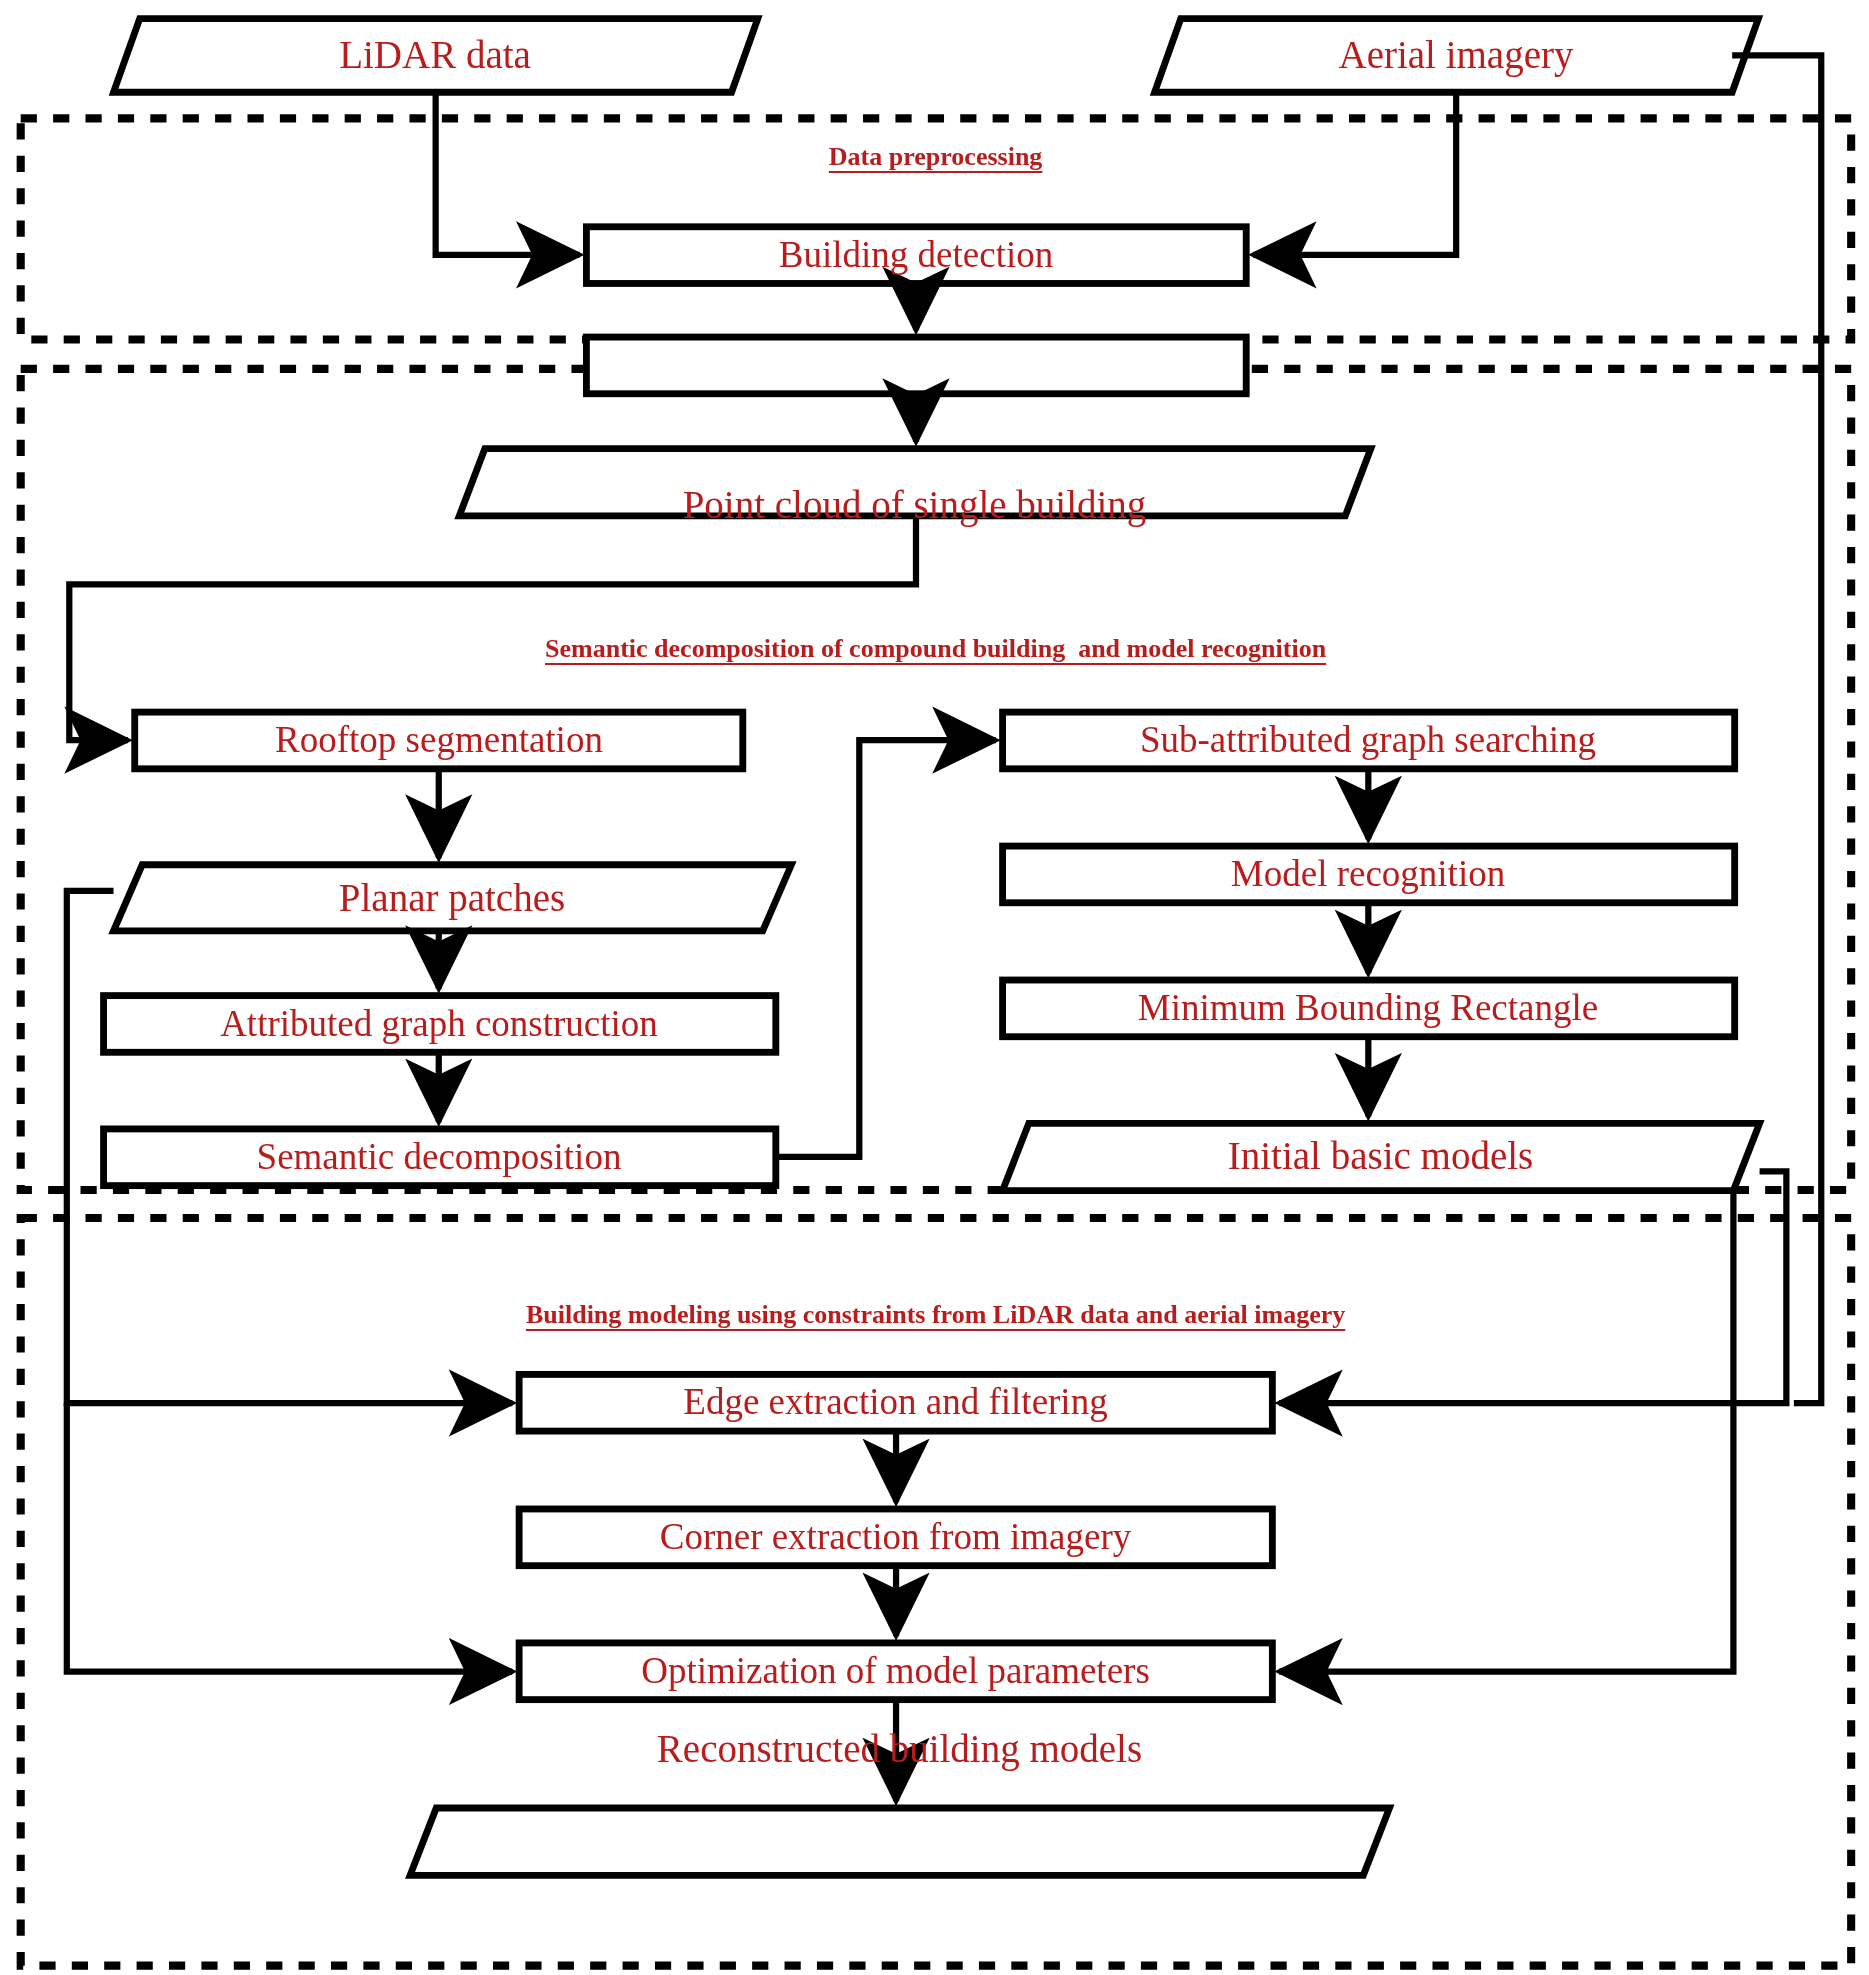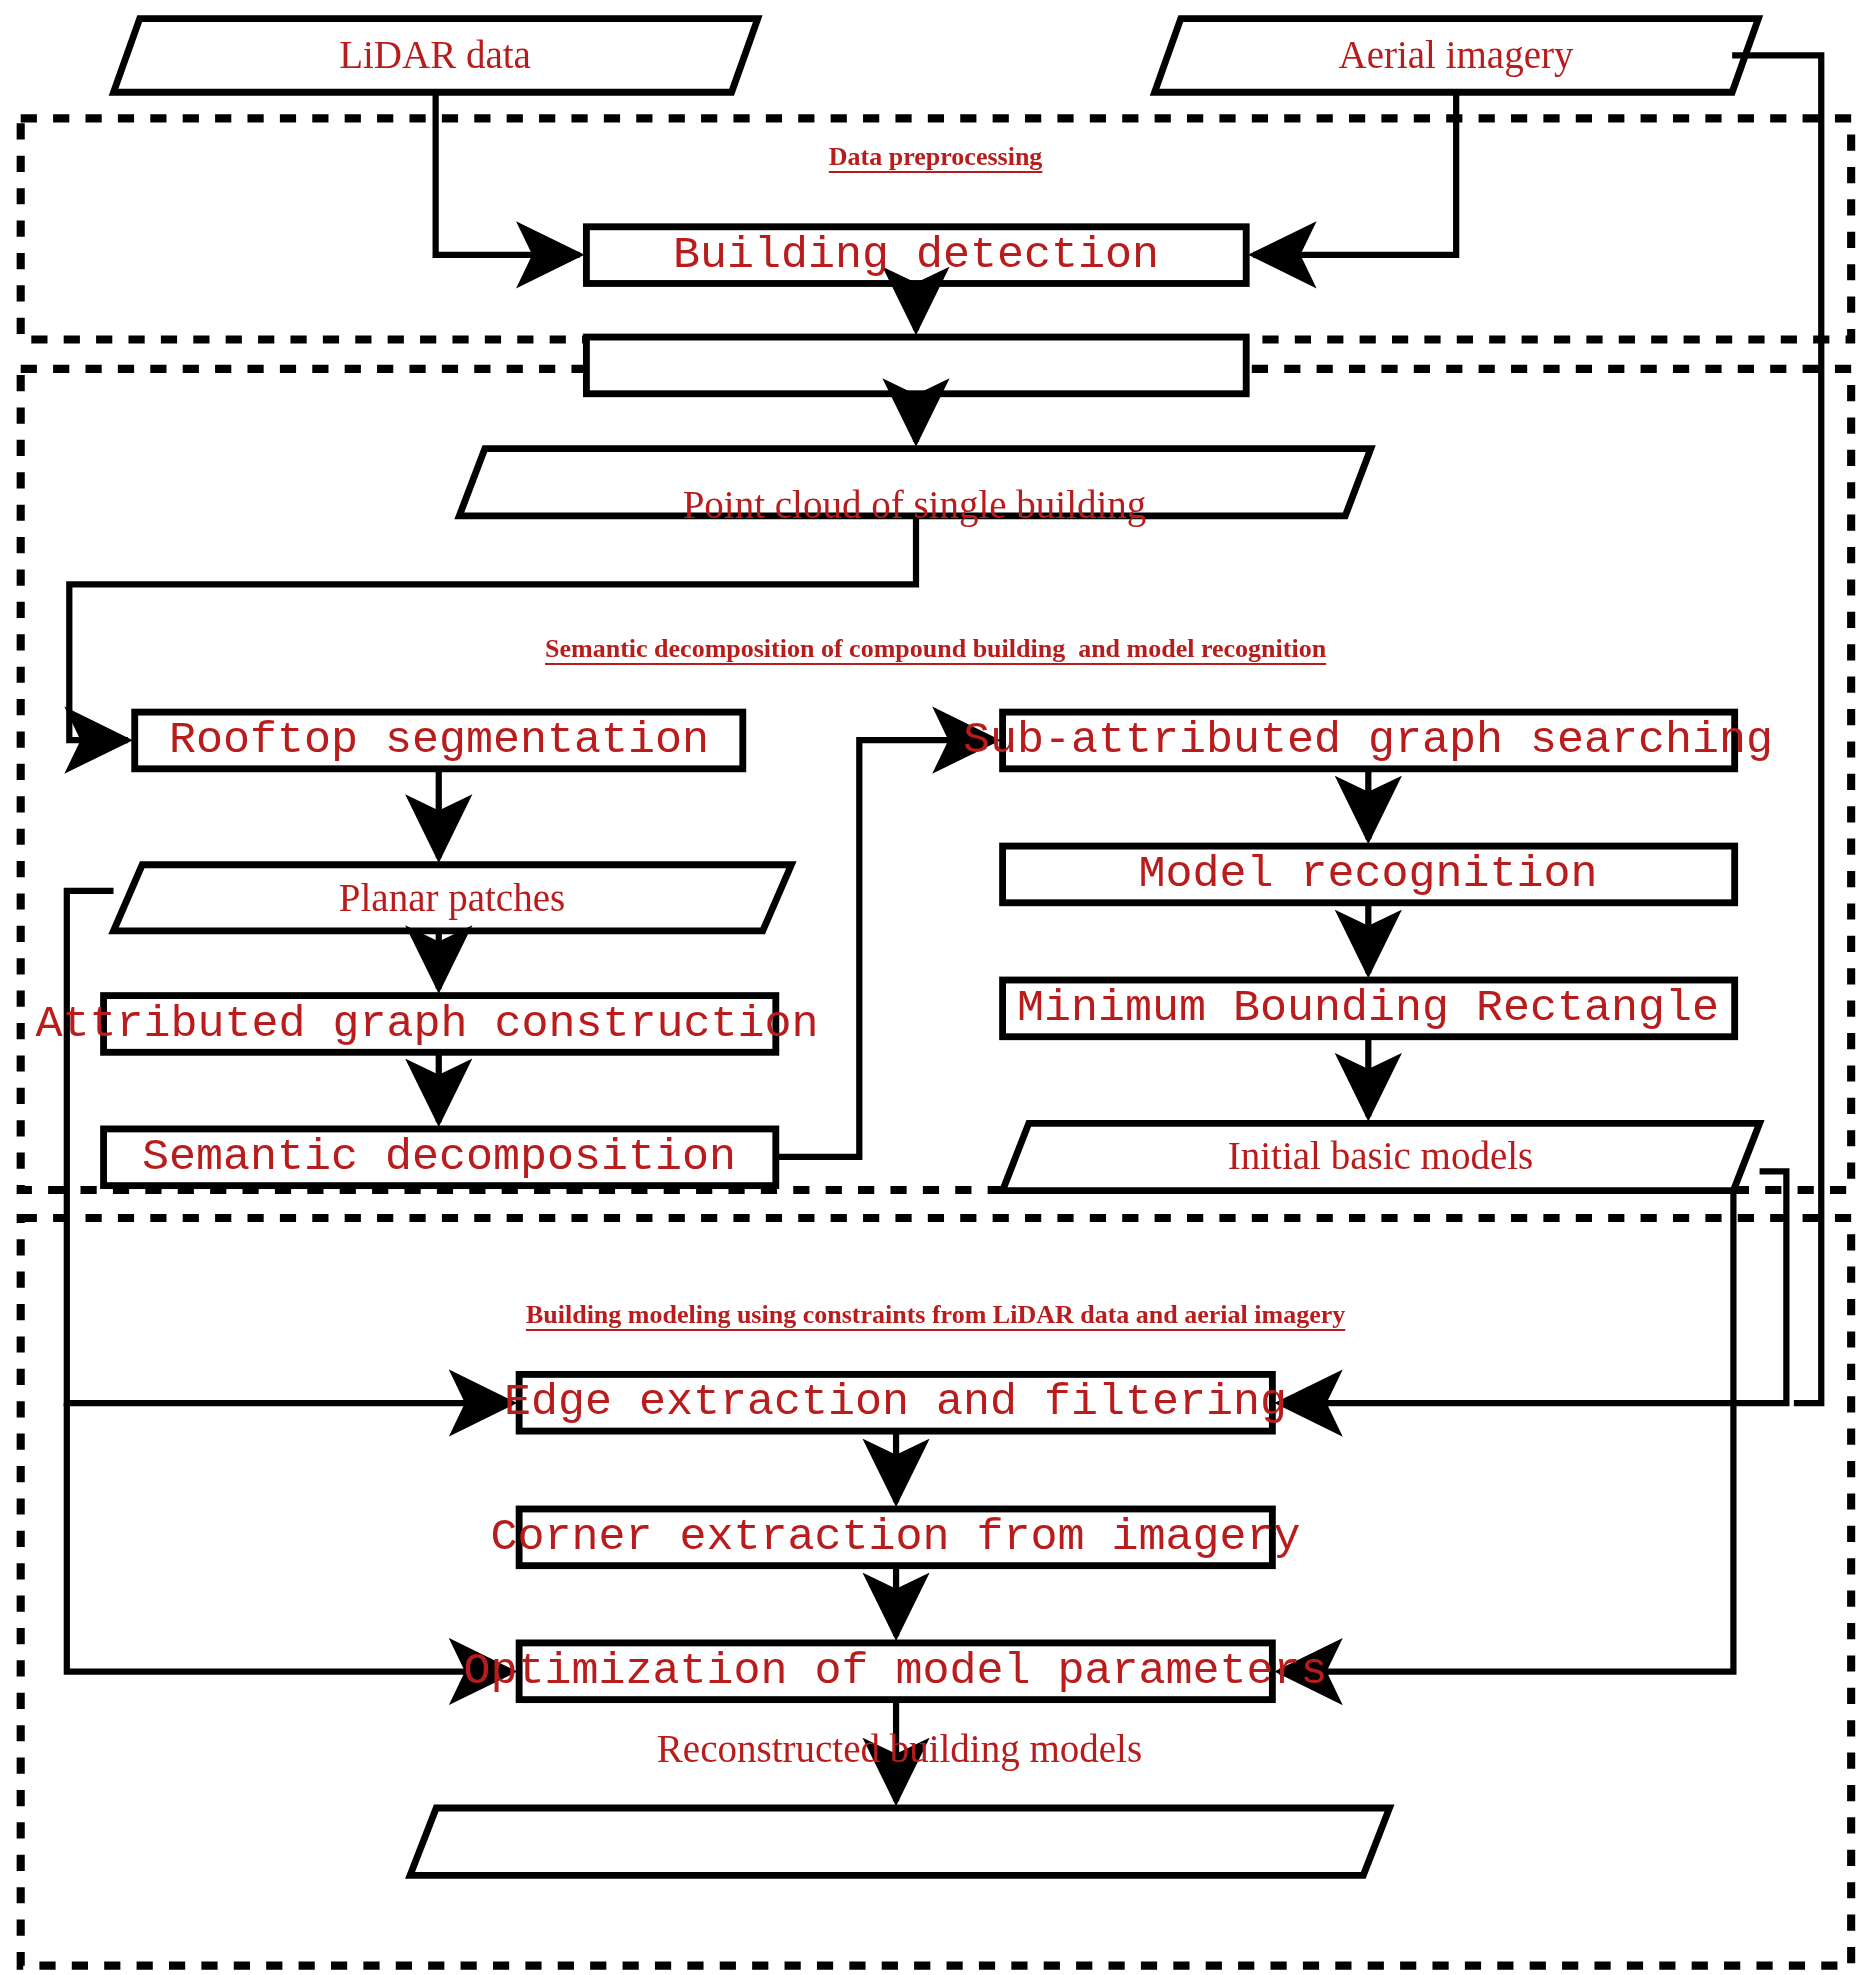--- a/index.html
+++ b/index.html
@@ -9,21 +9,21 @@
   .node-text{
     position:absolute;
     display:flex;align-items:center;justify-content:center;
     font-family:"Liberation Serif", serif;
     color:#b91c1c;
     text-align:center;
     line-height:1.05;
     white-space:pre;
     pointer-events:none;
   }
-  .box-label{font-size:45px;font-family:Liberation Mono, monospace;}
+  .box-label{font-size:37px;}
   .io-label{font-size:39px;}
   .section-title{font-size:26px;font-weight:bold;text-decoration:underline;text-underline-offset:6.2px;}
 </style>
 </head>
 <body>
 
 <div id="stage">
 
   <svg viewBox="0 0 3001 3170" xmlns="http://www.w3.org/2000/svg">
     <defs>
@@ -112,21 +112,21 @@
 
 
   <div class="node-text io-label" style="left:459px;top:472px;width:911px;height:67px;">Point cloud of single building</div>
 
   <div class="node-text section-title" style="left:20.6px;top:624px;width:1830px;height:50px;">Semantic decomposition of compound building  and model recognition</div>
 
   <div class="node-text box-label" style="left:135px;top:712px;width:608px;height:57px;">Rooftop segmentation</div>
 
   <div class="node-text io-label" style="left:113px;top:865px;width:678px;height:66px;">Planar patches</div>
 
-  <div class="node-text box-label" style="left:91px;top:996px;width:672px;height:57px;">Attributed graph construction</div>
+  <div class="node-text box-label" style="left:103px;top:996px;width:672px;height:57px;">Attributed graph construction</div>
 
   <div class="node-text box-label" style="left:103px;top:1129px;width:672px;height:57px;">Semantic decomposition</div>
 
   <div class="node-text box-label" style="left:1002px;top:712px;width:732px;height:57px;">Sub-attributed graph searching</div>
 
   <div class="node-text box-label" style="left:1002px;top:846px;width:732px;height:57px;">Model recognition</div>
 
   <div class="node-text box-label" style="left:1002px;top:980px;width:732px;height:57px;">Minimum Bounding Rectangle</div>
 
   <div class="node-text io-label" style="left:1002px;top:1123px;width:757px;height:67px;">Initial basic models</div>

